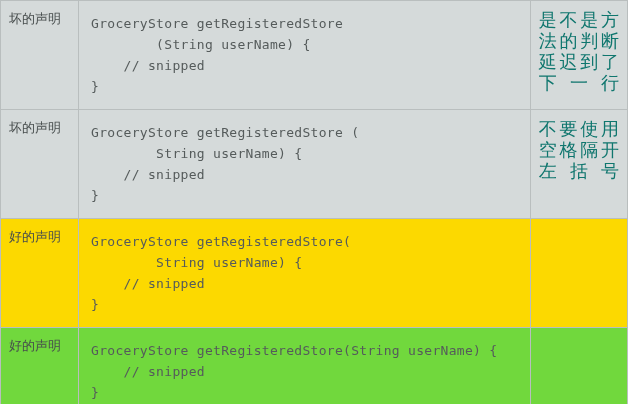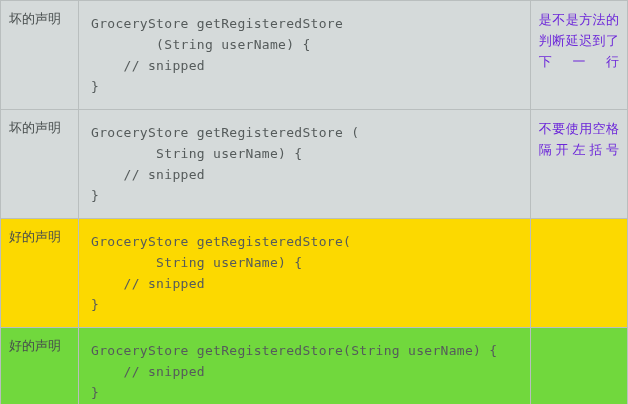--- a/index.html
+++ b/index.html
@@ -56,23 +56,23 @@
     font-size: 13px;
     line-height: 21px;
     color: #555b5b;
     white-space: pre;
     letter-spacing: 0.3px;
   }
 
   
   .note-cell {
     padding: 6px 7px 6px 7px;
-    font-size: 13px;
+    font-size: 18px;
     line-height: 21px;
-    color: #6d28d9;
+    color: #0f766e;
     font-family: "DejaVu Sans", sans-serif;
     text-align: justify;
     text-align-last: justify;
     word-break: break-all;
   }
 
   
   .h-108 { height: 108px; }
   .h-109 { height: 109px; }
   .h-71  { height: 71px; }

